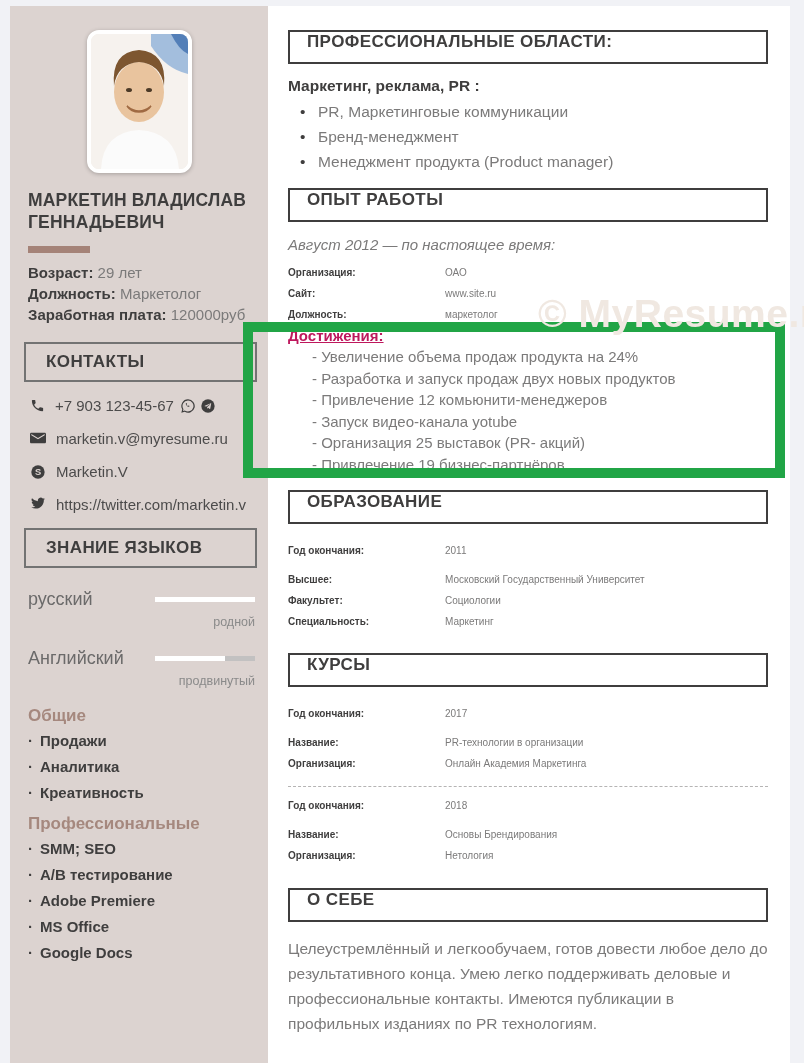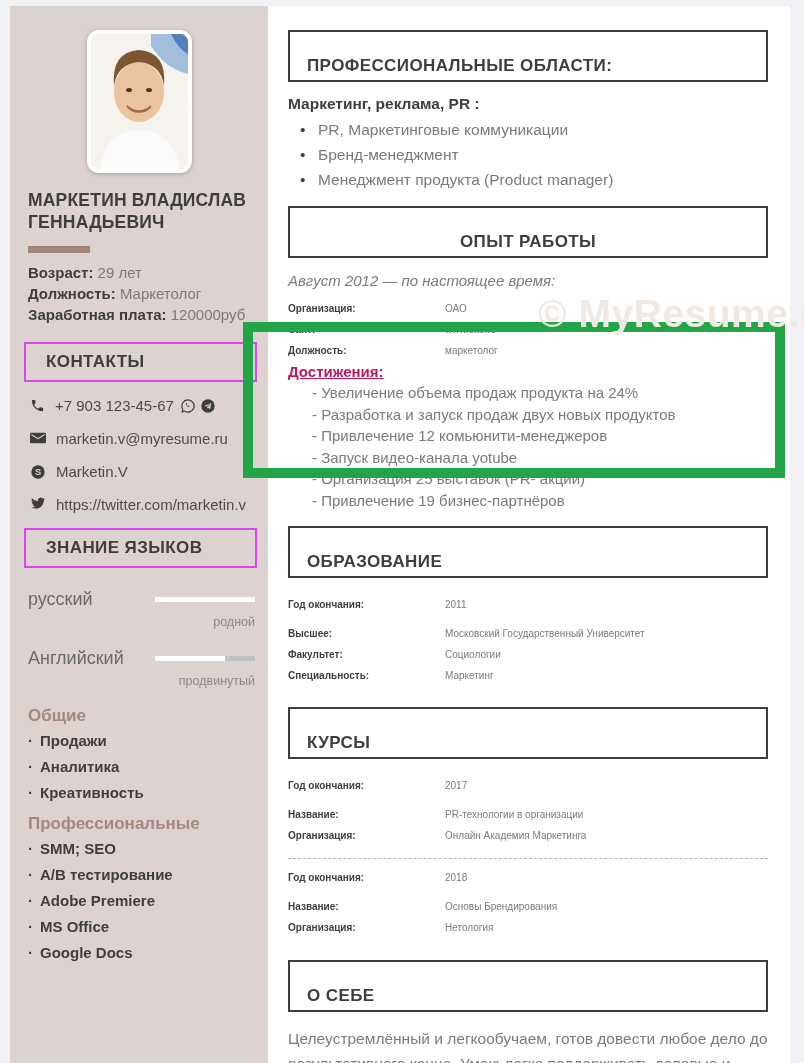--- a/index.html
+++ b/index.html
@@ -35,21 +35,21 @@
     color:#3f3e3e; letter-spacing:.2px;
   }
   .name-divider {
     margin:13px 0 0 18px;
     width:62px; height:7px; background:#a58378;
   }
   .profile-info { margin:9px 16px 0 18px; font-size:15px; line-height:21px; color:#7b7a7a; }
   .profile-info .lbl { font-weight:bold; color:#3f3e3e; }
   .side-hbox {
     margin:17px 11px 0 14px;
-    border:2px solid #d946ef;
+    border:2px solid #737373;
     padding:8px 10px 8px 20px;
     font-size:17px; font-weight:bold; letter-spacing:.4px; color:#3f3e3e;
   }
   .contacts { margin:14px 14px 0 20px; }
   .contact-row {
     display:flex; gap:10px; align-items:flex-start;
     font-size:15px; line-height:19px; color:#4c4b4b;
     margin-bottom:14px; word-break:break-all;
   }
   .contact-row svg { flex-shrink:0; margin-top:2px; }
@@ -67,31 +67,31 @@
   .skill-list { list-style:none; }
   .skill-list li {
     font-size:15px; font-weight:bold; color:#3f3e3e;
     line-height:26px; padding-left:12px; position:relative;
   }
   .skill-list li::before { content:"·"; position:absolute; left:0; font-weight:bold; }
   
   .main { flex:1; padding:24px 22px 0 20px; }
   .main-hbox {
     border:2px solid #3f3e3e;
-    padding:24px 17px; height:34px;
+    padding:0 17px; height:34px;
     font-size:17px; font-weight:bold; letter-spacing:.4px; color:#3f3e3e;
   }
   .category-line { margin-top:12px; font-size:15.5px; font-weight:bold; color:#3f3e3e; line-height:19px; }
   .dot-list { list-style:none; margin-top:4px; }
   .dot-list li {
     font-size:15.5px; color:#7b7a7a; line-height:25px;
     padding-left:30px; position:relative;
   }
   .dot-list li::before { content:"\2022"; position:absolute; left:12px; color:#3f3e3e; }
-  .sec-experience .main-hbox { margin-top:14px;text-align:center; }
+  .sec-experience .main-hbox { margin-top:14px; }
   .period { margin-top:14px; font-size:15px; font-style:italic; color:#7b7a7a; line-height:18px; }
   .rows { margin-top:8px; }
   .row { display:flex; font-size:10px; line-height:21px; }
   .row-label { width:157px; flex-shrink:0; font-weight:bold; color:#3f3e3e; }
   .row-value { color:#7b7a7a; }
   .ach-label { font-size:15px; line-height:21px; font-weight:bold; color:#be185d;text-decoration:underline; }
   .ach-list { list-style:none; }
   .ach-list li { font-size:15px; line-height:21.5px; color:#7b7a7a; padding-left:24px; }
   .sec-education .main-hbox { margin-top:15px; }
   .group-gap { margin-top:8px; }

